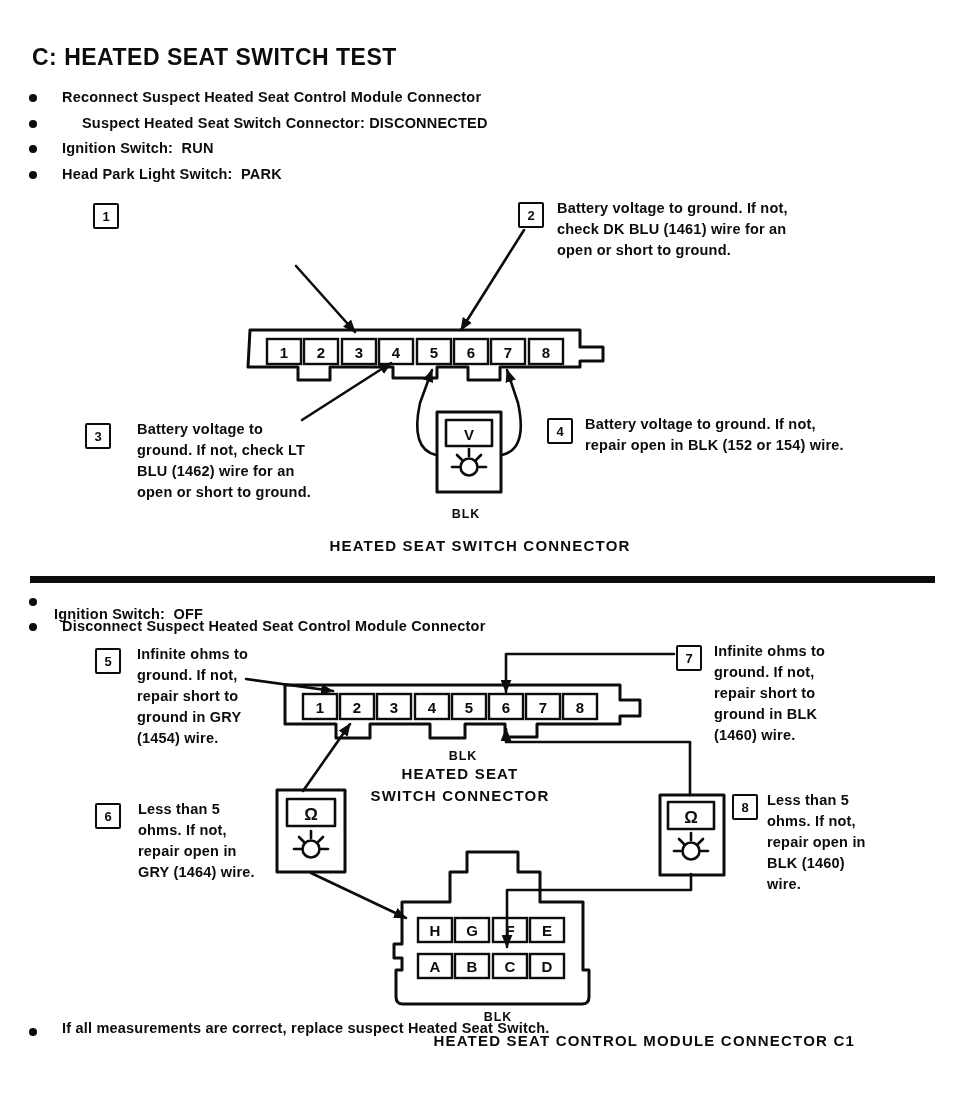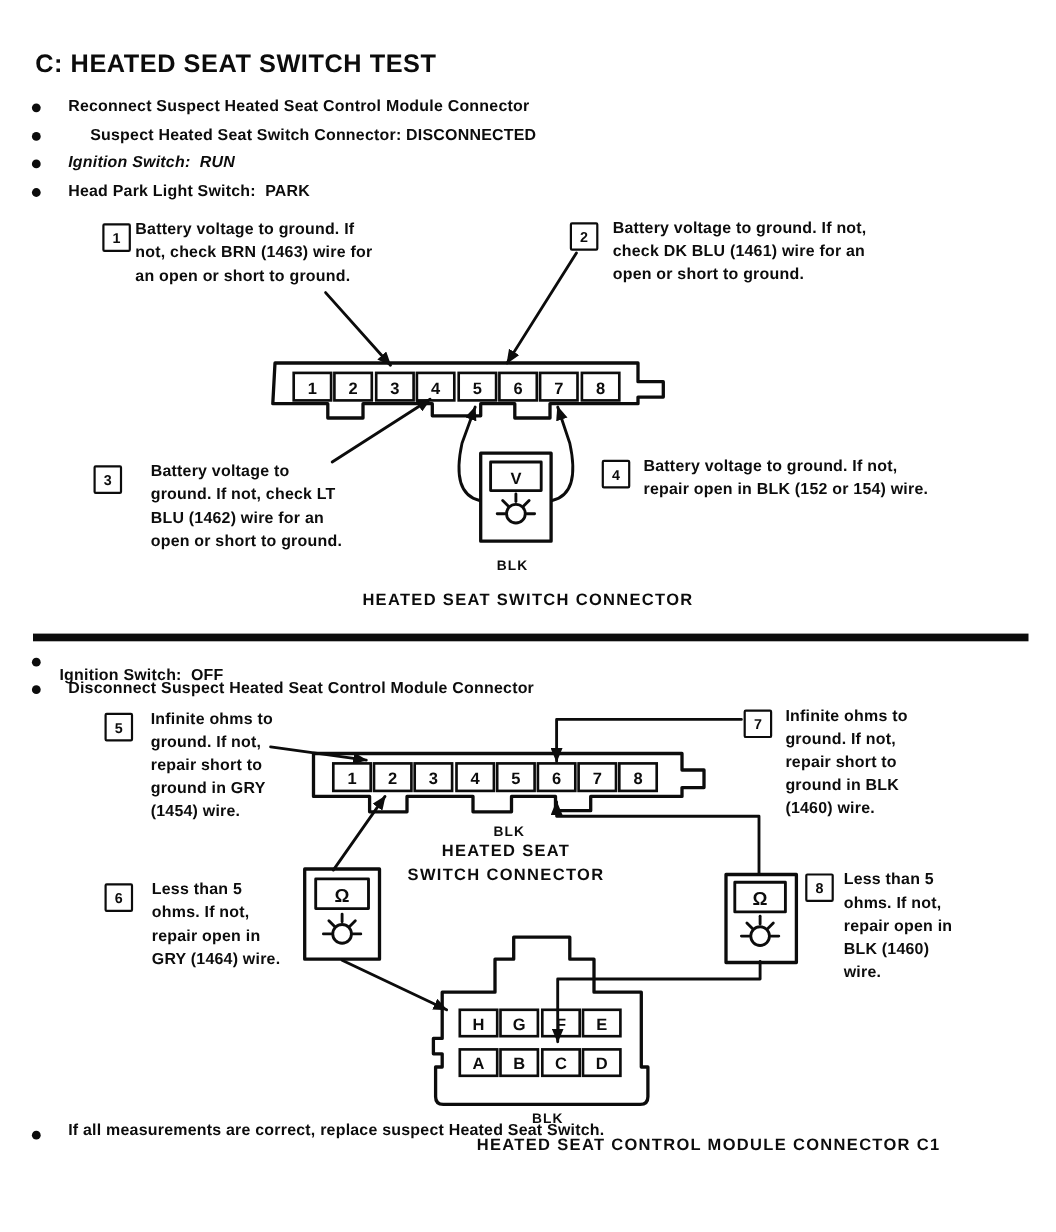--- a/index.html
+++ b/index.html
@@ -170,33 +170,30 @@
   <div class="title">C: HEATED SEAT SWITCH TEST</div>
 
   <div class="bullet" style="top:89px;">
     <span class="dot"></span>
     <span class="btext">Reconnect Suspect Heated Seat Control Module Connector</span>
   </div>
   <div class="bullet" style="top:115px;gap:20px;">
     <span class="dot"></span>
     <span class="btext">Suspect Heated Seat Switch Connector: DISCONNECTED</span>
   </div>
-  <div class="bullet" style="top:140px;font-style:italic;">
+  <div class="bullet" style="top:140px;">
     <span class="dot"></span>
     <span class="btext">Ignition Switch:  RUN</span>
   </div>
   <div class="bullet" style="top:166px;">
     <span class="dot"></span>
     <span class="btext">Head Park Light Switch:  PARK</span>
   </div>
 
   <div class="numbox" style="left:93px;top:203px;">1</div>
-  <div class="ctext" style="left:123px;top:199px;">Battery voltage to ground. If
-not, check BRN (1463) wire for
-an open or short to ground.</div>
 
   <div class="numbox" style="left:518px;top:202px;">2</div>
   <div class="ctext" style="left:557px;top:198px;">Battery voltage to ground. If not,
 check DK BLU (1461) wire for an
 open or short to ground.</div>
 
   <div class="numbox" style="left:85px;top:423px;">3</div>
   <div class="ctext" style="left:125px;top:419px;margin-left:12px;">Battery voltage to
 ground. If not, check LT
 BLU (1462) wire for an

